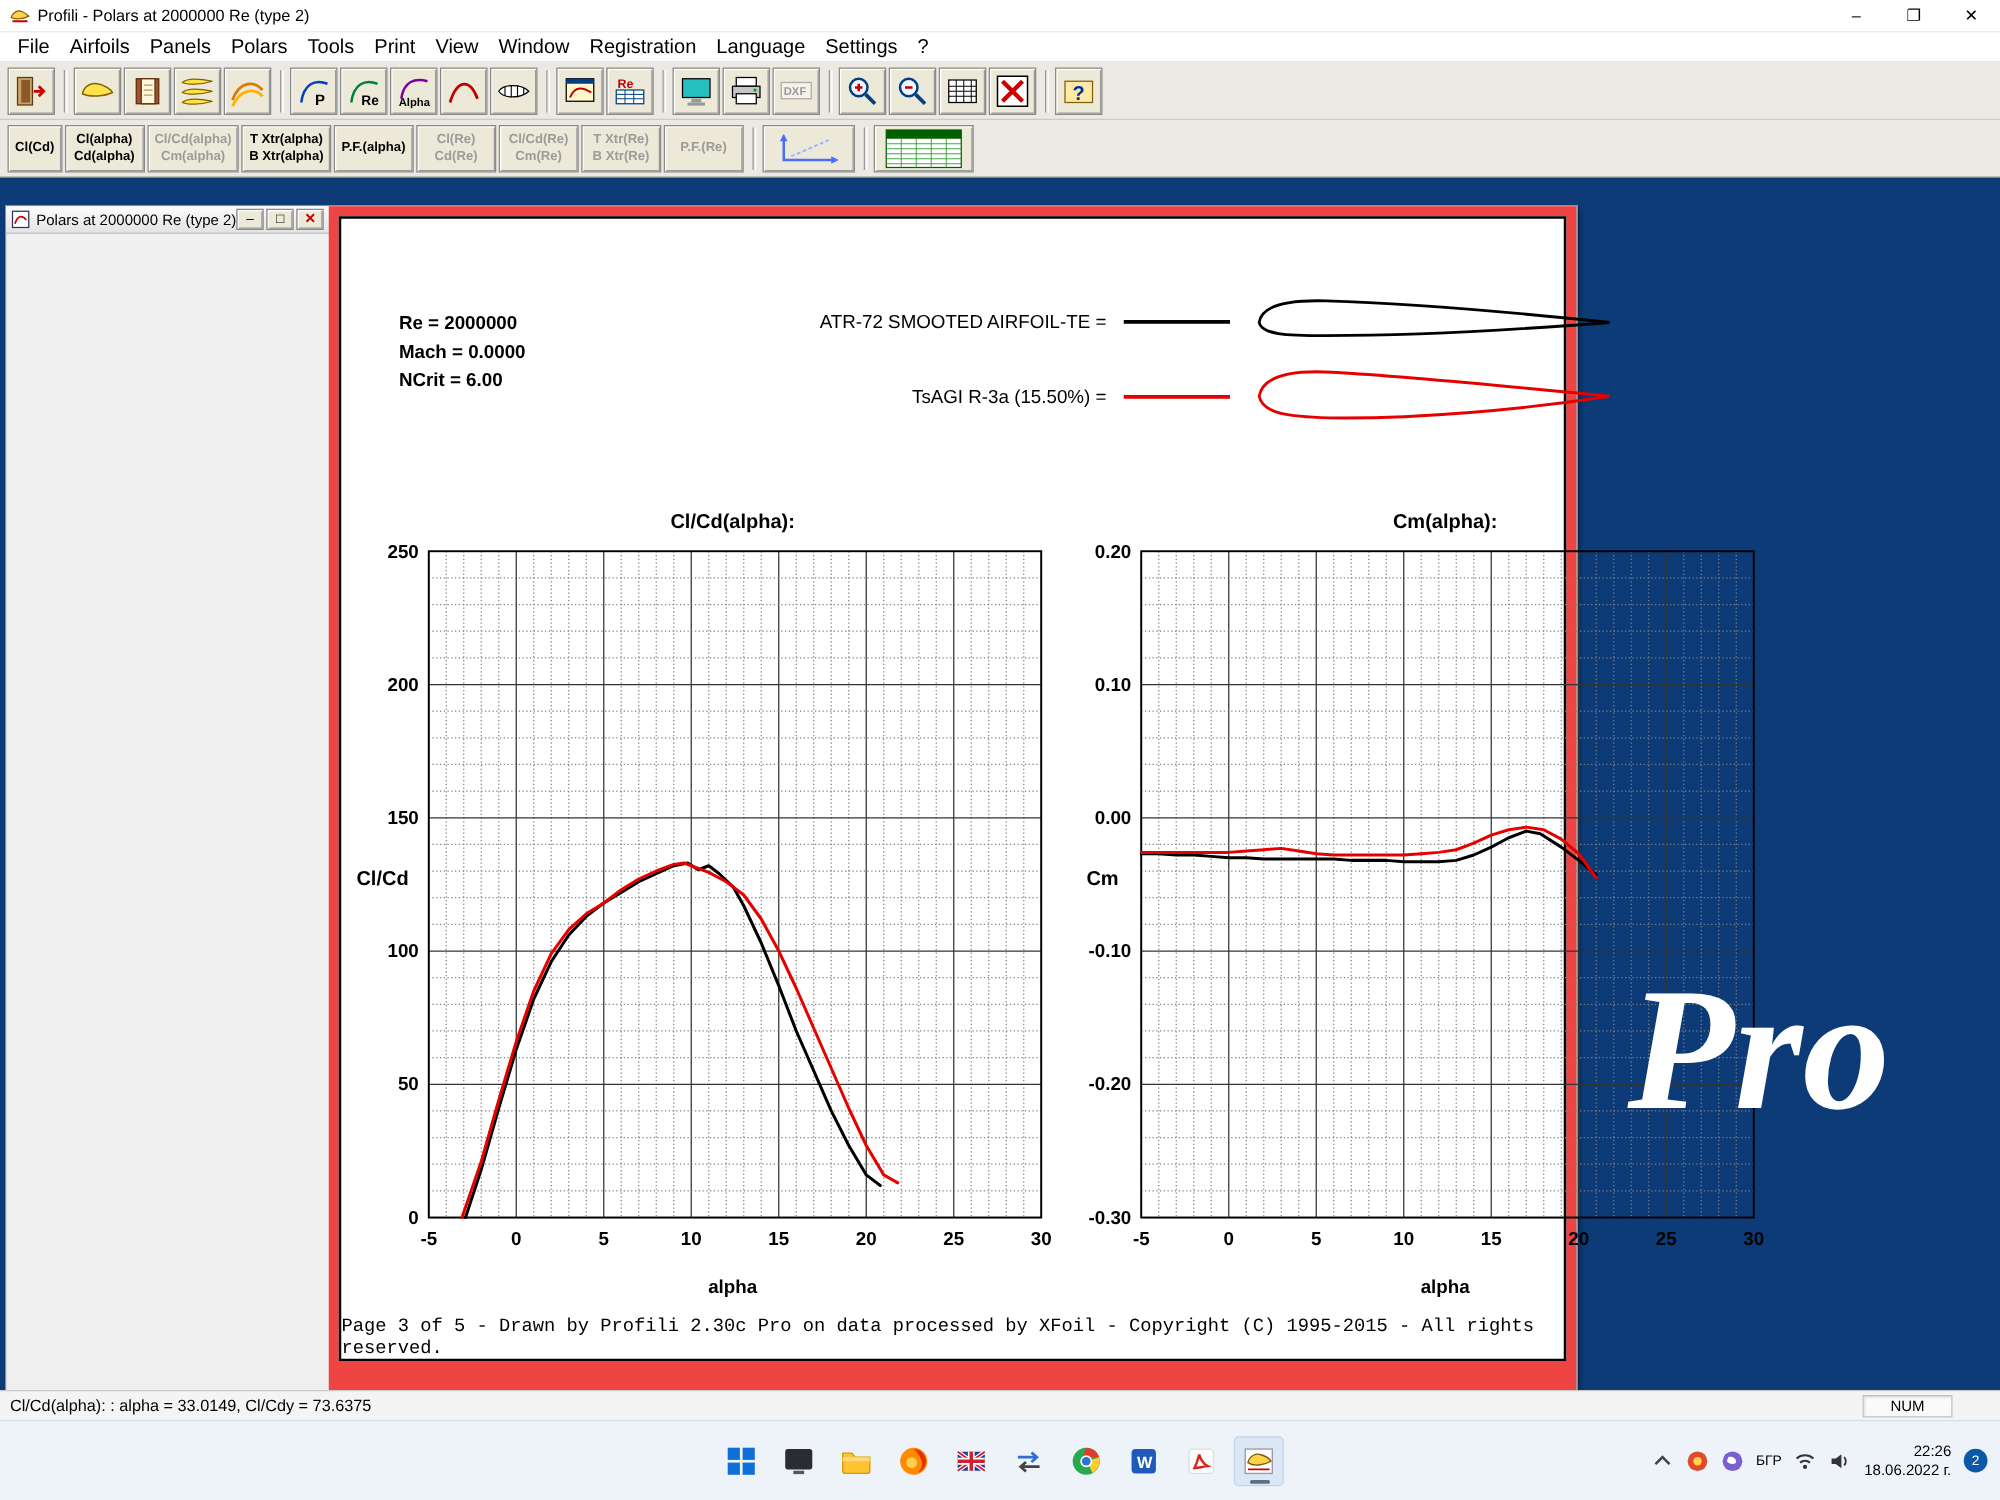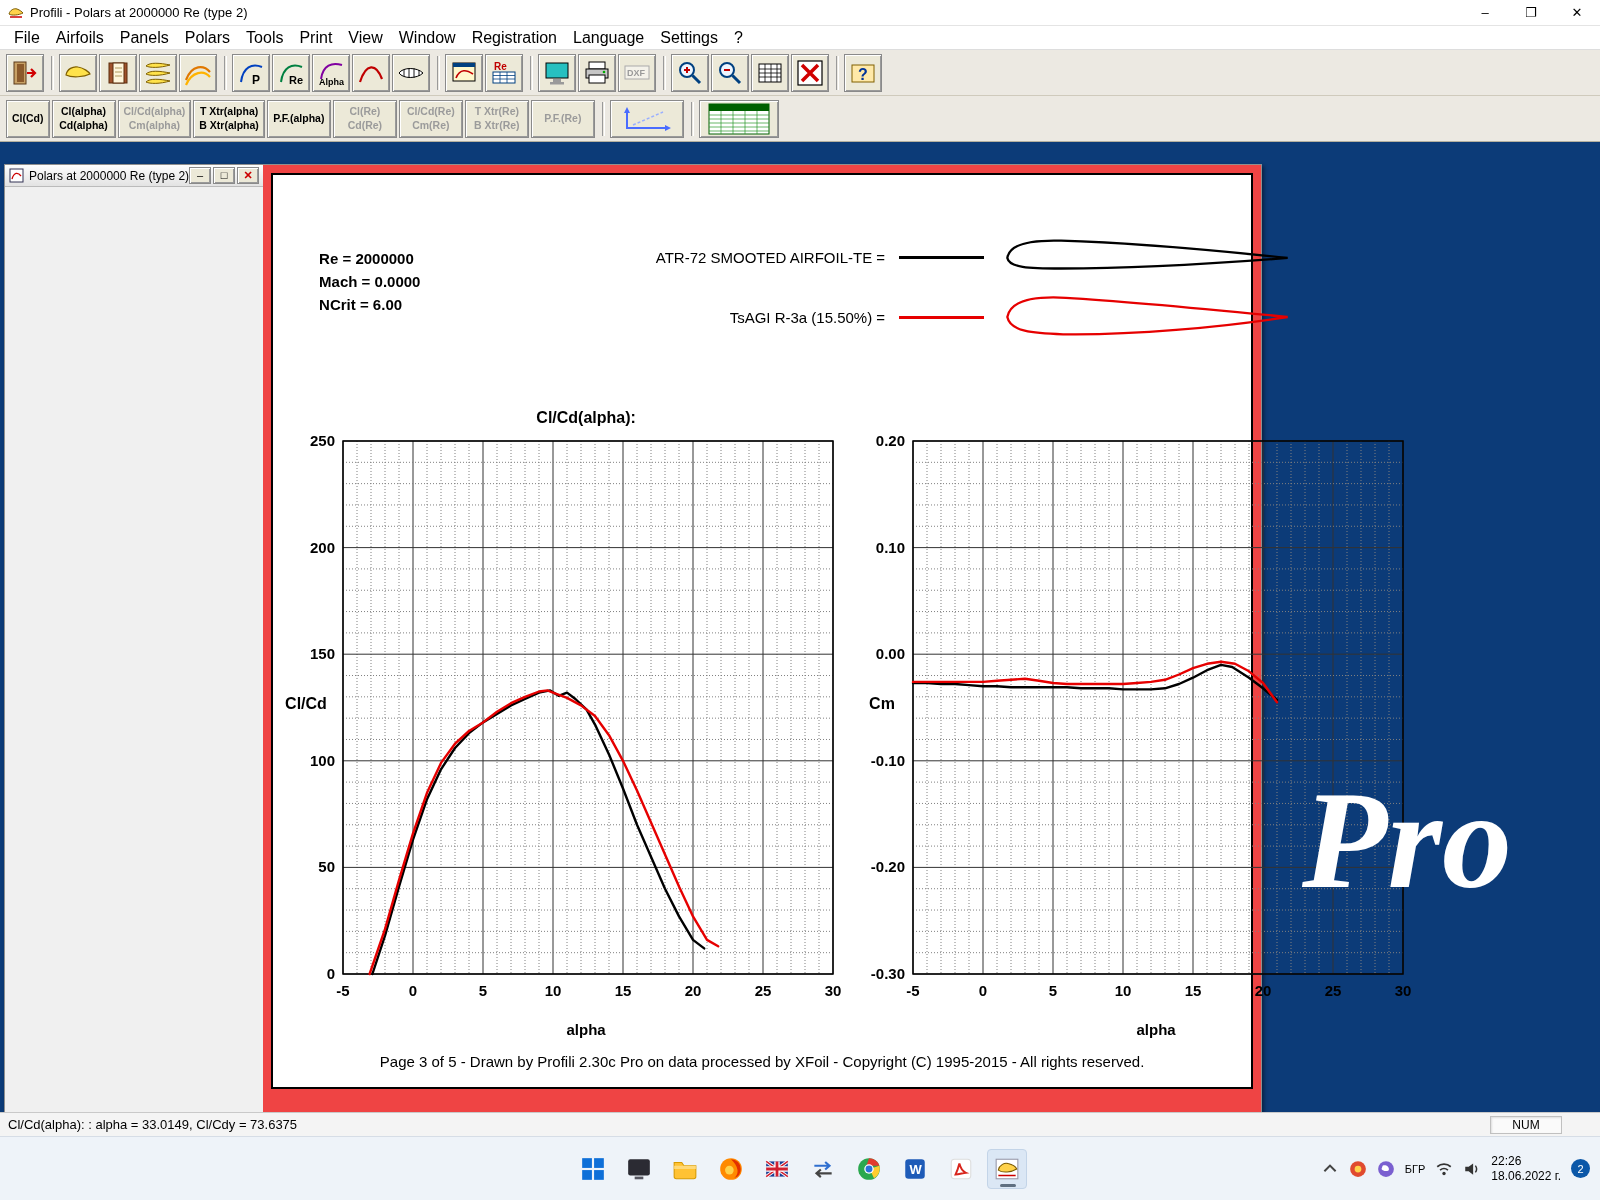--- a/index.html
+++ b/index.html
@@ -48,37 +48,37 @@
   .params { position:absolute; left:46px; top:72px; font-size:15px; font-weight:bold; line-height:23px; }
   .legend-row { position:absolute; display:flex; align-items:center; }
   .legend-row .lab { width:462px; text-align:right; font-size:15px; font-weight:normal; margin-right:14px; }
   .legend-row .line { width:85px; height:3px; margin-right:16px; }
   .legend-row svg { width:295px; height:48px; }
   .chart-title { position:absolute; top:234px; width:494px; text-align:center; font-size:16px; font-weight:bold; }
   .xlabel { position:absolute; top:846px; width:494px; text-align:center; font-size:15px; font-weight:bold; }
   .ylabel { position:absolute; top:520px; font-size:16px; font-weight:bold; }
   .chart-svg { position:absolute; }
   svg text.tick { font:bold 15px "Liberation Sans",sans-serif; fill:#000; }
-  .footer { position:absolute; top:878px; width:100%; text-align:center; font-size:15px; }
+  .footer { position:absolute; top:878px; width:100%; text-align:left; font-size:15px;font-family:Liberation Mono, monospace; }
 
   
   .statusbar { height:24px; background:#f4f4f4; border-top:1px solid #c9c9c9; display:flex; align-items:center; font-size:13px; padding:0 8px; }
   .statusbar .numbox { margin-left:auto; margin-right:30px; width:72px; text-align:center; border:1px solid #c0c0c0; box-shadow:inset 1px 1px 2px #ddd; font-size:12px; padding:1px 0; background:#fafafa; }
 
   
   .taskbar { position:relative; height:64px; background:#eef3f9; border-top:1px solid #d6dde6; display:flex; align-items:center; justify-content:center; }
   .tb-center { display:flex; align-items:center; gap:6px; }
   .tb-ico { width:40px; height:40px; border-radius:4px; display:flex; align-items:center; justify-content:center; position:relative; }
   .tb-ico svg { width:26px; height:26px; }
   .tb-ico.active { background:#dbe7f5; border:1px solid #c3d4e8; }
   .tb-ico.active::after { content:""; position:absolute; bottom:1px; left:12px; width:16px; height:3px; border-radius:2px; background:#5f6f81; }
   .tray { position:absolute; right:10px; top:0; height:100%; display:flex; align-items:center; gap:10px; }
   .tray .small { width:18px; height:18px; }
   .tray .langtxt { font-size:11px; }
-  .clock { font-size:12px; line-height:15px; }
+  .clock { text-align:right; font-size:12px; line-height:15px; }
   .badge { width:19px; height:19px; border-radius:50%; background:#0b57a8; color:#fff; font-size:11px; display:flex; align-items:center; justify-content:center; }
 </style>
 </head>
 <body>
 
 <div class="titlebar">
   <svg class="app-ico" viewBox="0 0 16 16">
     <path d="M1 9 C2 5 6 3 9 4 C12 5 14 7 15 8 C11 10 4 11 1 9 Z" fill="#ffd24a" stroke="#7a5a00" stroke-width="1"></path>
     <path d="M2 12 h12" stroke="#c00" stroke-width="1.5"></path>
   </svg>
@@ -352,20 +352,21 @@
         </div>
         <div class="legend-row" style="left:150px; top:118px;">
           <span class="lab">TsAGI R-3a (15.50%) =</span>
           <span class="line" id="legline1" style="background: rgb(230, 0, 0);"></span>
           <svg viewBox="0 0 300 50">
             <path id="airfoil1" d="M4 25 C7 8 30 3 65 5 C135 9 225 18 296 25 C225 36 135 44 62 43 C30 42 7 40 4 25 Z" fill="none" stroke="#e60000" stroke-width="2.4"></path>
           </svg>
         </div>
 
         <div class="chart-title" style="left:66px;">Cl/Cd(alpha):</div>
+        <div class="chart-title" style="left:636px;">Cm(alpha):</div>
 
         <div class="ylabel" style="left:12px;">Cl/Cd</div>
         <div class="ylabel" style="left:596px;">Cm</div>
 
         <svg id="chart0" class="chart-svg" style="left:12px; top:256px;" width="558" height="573">
             <line x1="58" y1="10" x2="58" y2="543" stroke="#333" stroke-width="1" stroke-dasharray="none"></line>
             <line x1="72" y1="10" x2="72" y2="543" stroke="#808080" stroke-width="1" stroke-dasharray="1 2"></line>
             <line x1="86" y1="10" x2="86" y2="543" stroke="#808080" stroke-width="1" stroke-dasharray="1 2"></line>
             <line x1="100" y1="10" x2="100" y2="543" stroke="#808080" stroke-width="1" stroke-dasharray="1 2"></line>
             <line x1="114" y1="10" x2="114" y2="543" stroke="#808080" stroke-width="1" stroke-dasharray="1 2"></line>

